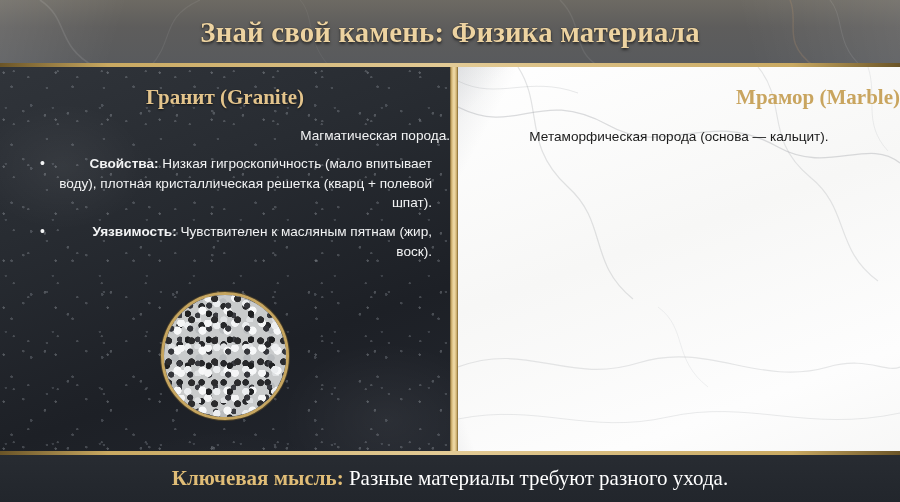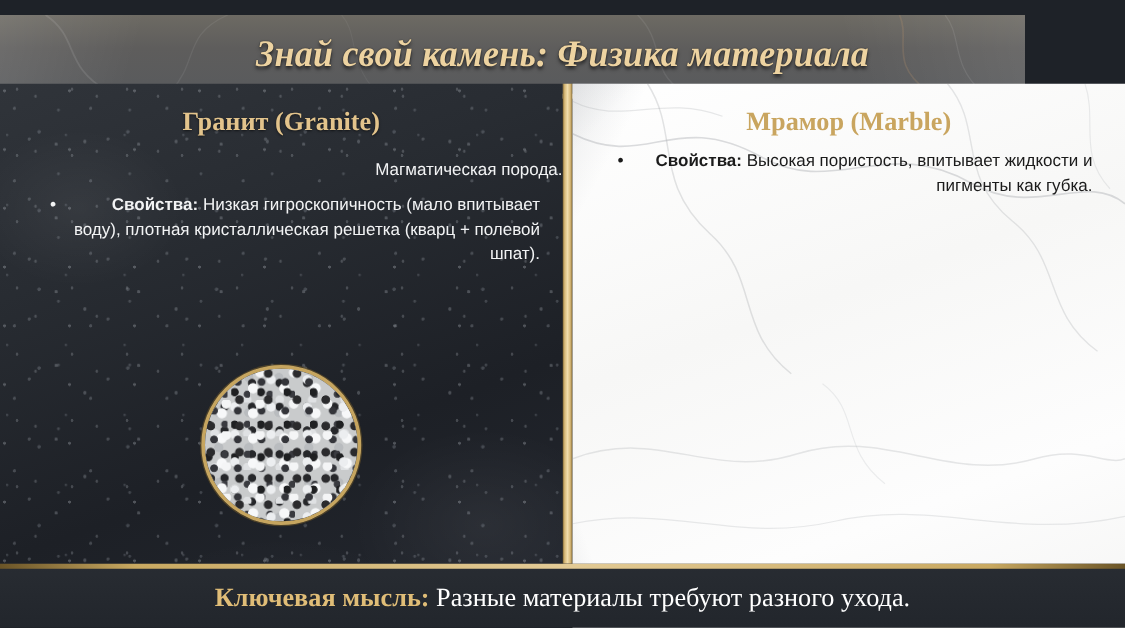--- a/index.html
+++ b/index.html
@@ -8,27 +8,26 @@
     background:#21252b;
     font-family:"Liberation Sans", sans-serif;
   }
   #slide{
     position:relative; width:900px; height:502px; overflow:hidden;
     background:#1e2228;
   }
 
   
   #header{
-    position:absolute; left:0; top:12px; width:820px; height:67px;
+    position:absolute; left:0; top:0; width:900px; height:67px;
     overflow:hidden;
     background:
       linear-gradient(107deg, rgba(255,255,255,.10) 0%, rgba(255,255,255,0) 14%),
       linear-gradient(255deg, rgba(255,255,255,.09) 0%, rgba(255,255,255,0) 18%),
       linear-gradient(180deg,#6d6a63 0%, #5e5d5c 40%, #585a5d 100%);
-    font-style: italic;
   }
   #header .veins{ position:absolute; inset:0; }
   #header-gold-rule{
     position:absolute; left:0; bottom:0; width:900px; height:4px;
     background:linear-gradient(90deg,#6a5427 0%, #c9a961 12%, #e3cb96 50%, #c9a961 88%, #6a5427 100%);
   }
   #title{
     position:absolute; left:0; top:0; width:900px; height:63px;
     display:flex; align-items:center; justify-content:center;
     font-family:"Liberation Serif", serif;
@@ -92,21 +91,21 @@
   
   .panel-inner{ position:relative; z-index:3; height:100%; }
   .panel-heading{
     text-align:center;
     font-family:"Liberation Serif", serif;
     font-weight:bold; font-size:21px;
     margin-top:18px;
     white-space:nowrap;
   }
   #granite-heading{ color:#e3c48c; text-shadow:0 1px 2px rgba(0,0,0,.6); }
-  #marble-heading { color:#c9a55f; }
+  #marble-heading { color:#c9a55f;text-align:right; }
 
   .lead{ font-size:13.6px; line-height:1.42;text-align:right; }
   #granite-lead{ color:#f2f3f4; margin:16px 0 0 28px; }
   #marble-lead { color:#1b1b1b; margin:17px 0 0 0; text-align:center; }
 
   ul.bullets{ list-style:none; margin-top:9px;text-align:right; }
   #granite-list{ margin-left:40px; margin-right:18px; }
   #marble-list { margin-left:36px; margin-right:26px; }
   ul.bullets li{
     position:relative; padding-left:13px;
@@ -189,20 +188,23 @@
 
       <div class="panel-inner">
         <div class="panel-heading" id="granite-heading">Гранит (Granite)</div>
 
         <div class="lead" id="granite-lead">Магматическая порода.</div>
 
         <ul class="bullets" id="granite-list">
           <li>
             <span class="lbl">Свойства:</span><span> Низкая гигроскопичность (мало впитывает воду), плотная кристаллическая решетка (кварц + полевой шпат).</span>
           </li>
+          <li>
+            <span class="lbl">Уязвимость:</span><span> Чувствителен к масляным пятнам (жир, воск).</span>
+          </li>
         </ul>
       </div>
 
       <div class="sample" id="granite-sample">
         <div id="granite-sample-tex"></div>
       </div>
     </div>
 
     <div id="panel-divider"></div>
 
@@ -214,25 +216,23 @@
         <path d="M300 0 C330 36 306 72 352 110 C392 142 376 182 420 214" stroke="rgba(150,154,160,0.24)" stroke-width="1.1" fill="none"></path>
         <path d="M0 300 C70 274 110 318 180 296 C250 274 300 320 370 300 C408 289 428 306 442 300" stroke="rgba(145,149,155,0.22)" stroke-width="1.2" fill="none"></path>
         <path d="M0 352 C80 336 130 368 210 350 C290 332 350 366 442 346" stroke="rgba(150,154,160,0.20)" stroke-width="1" fill="none"></path>
         <path d="M410 0 C420 30 404 56 430 84" stroke="rgba(150,154,160,0.18)" stroke-width="0.9" fill="none"></path>
         <path d="M200 240 C230 262 214 292 250 320" stroke="rgba(150,154,160,0.16)" stroke-width="0.9" fill="none"></path>
       </svg>
 
       <div class="panel-inner">
         <div class="panel-heading" id="marble-heading">Мрамор (Marble)</div>
 
+        <div class="lead" id="marble-lead">Метаморфическая порода (основа — кальцит).</div>
 
         <ul class="bullets" id="marble-list">
-          <li>
-            <span class="lbl">Свойства:</span><span> Высокая пористость, впитывает жидкости и пигменты как губка.</span>
-          </li>
         </ul>
       </div>
 
     </div>
   </div>
 
   <div id="footer">
     <div id="footer-gold-rule"></div>
     <div id="footer-text">
       <span class="key">Ключевая мысль:</span><span> Разные материалы требуют разного ухода.</span>

